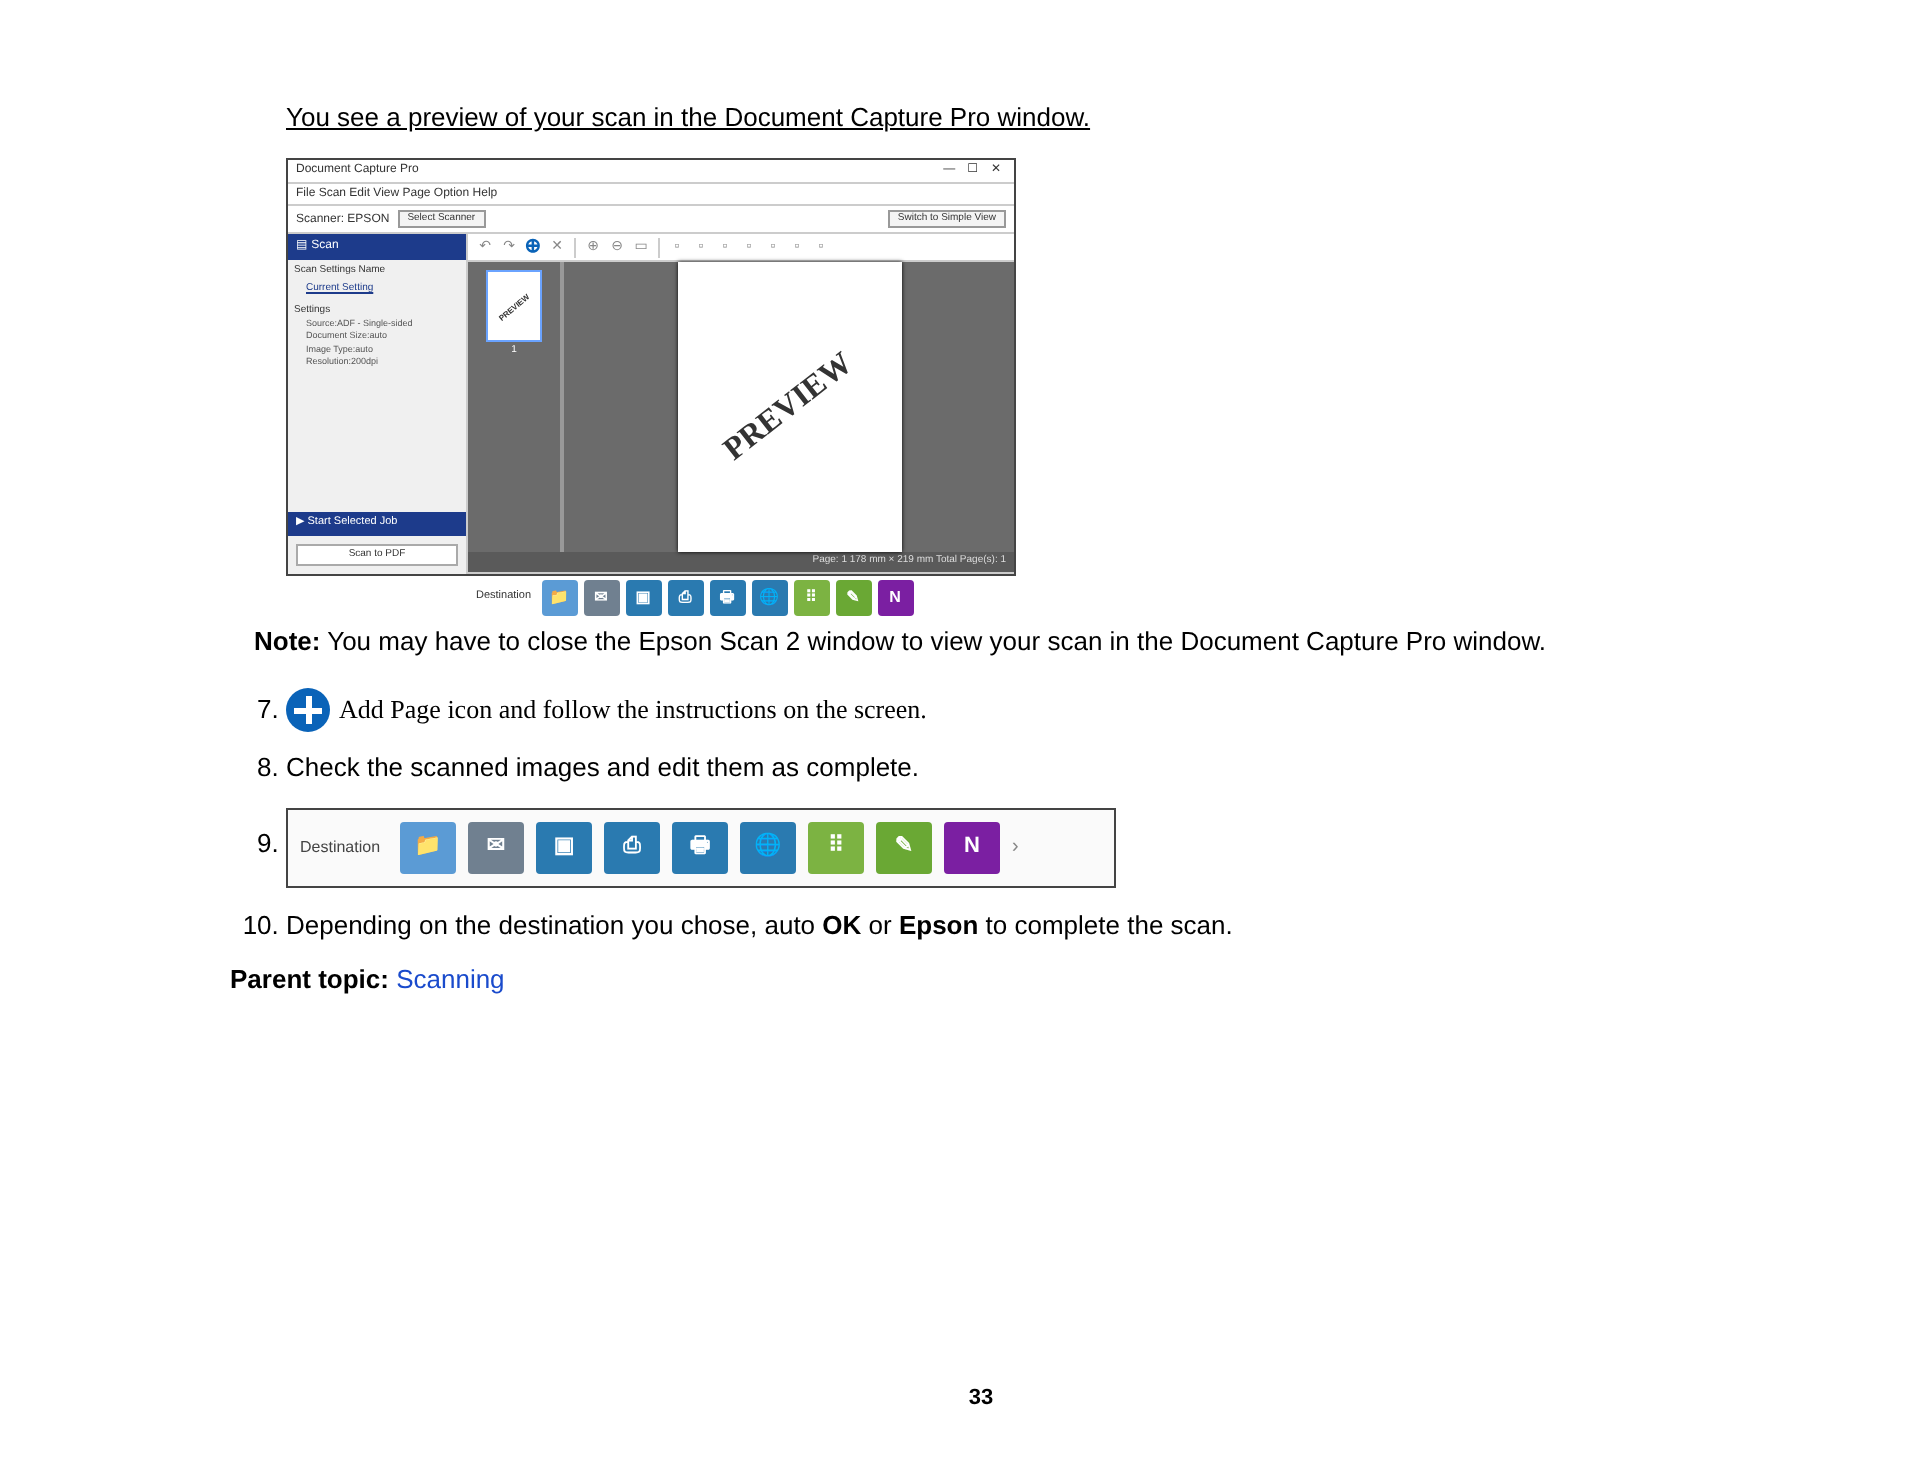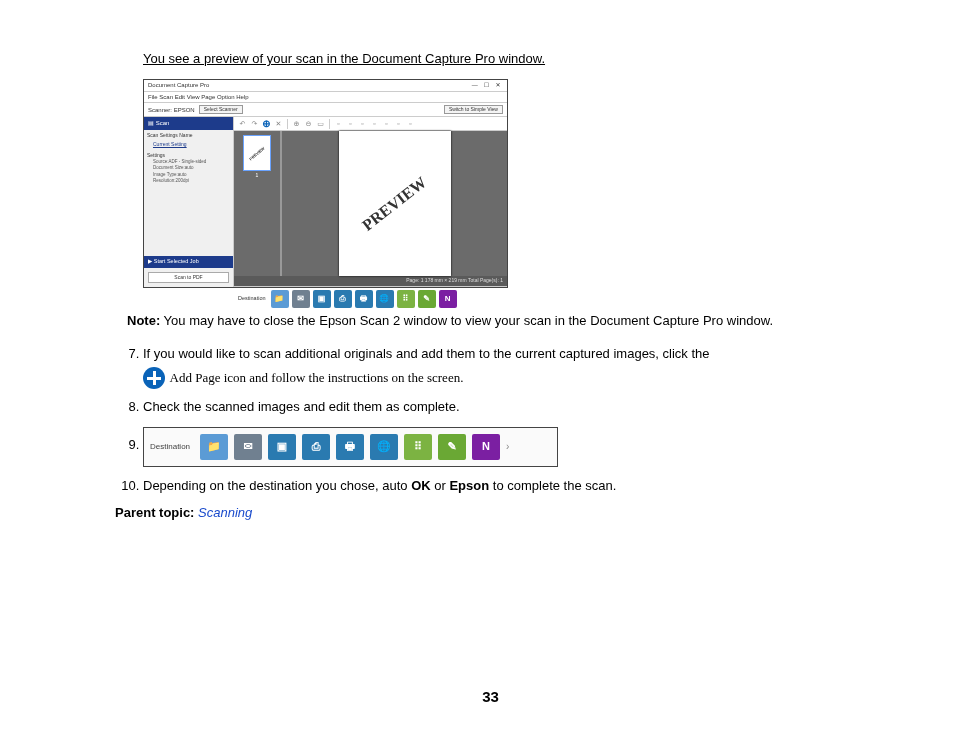--- a/index.html
+++ b/index.html
@@ -93,24 +93,24 @@
     width:28px; height:26px; border-radius:2px;
     display:flex; align-items:center; justify-content:center;
     font-size:11px; color:#fff; font-weight:bold;
   }
   .dicon2.folder{background:#5b9bd5;} .dicon2.mail{background:#708090;}
   .dicon2.cloud{background:#2a7ab0;} .dicon2.ftp{background:#2a7ab0;}
   .dicon2.print{background:#2a7ab0;} .dicon2.web{background:#2a7ab0;}
   .dicon2.sp{background:#7cb342;} .dicon2.ever{background:#6aa834;}
   .dicon2.onen{background:#7b1fa2;}
   .parent { margin-top: 8px; }
-  .parent a { color: #1a4bcc; text-decoration: none; font-style: italic; }
+  .parent a { color: #1a4bcc; text-decoration: none; }
   .pagenum {
     position:absolute; bottom:30px; left:0; right:0;
-    text-align:center; font-size:15px; font-weight:bold;margin-left:27px;
+    text-align:center; font-size:11px; font-weight:bold;margin-left:27px;
   }
   b { font-weight:bold; }
 </style>
 </head>
 <body>
 
 <p class="intro">You see a preview of your scan in the Document Capture Pro window.</p>
 
 <div class="shot-wrap">
   <div class="shot">
@@ -202,21 +202,20 @@
     </div>
   </div>
 </div>
 
 <p class="note">
   <b>Note:</b><span> You may have to close the Epson Scan 2 window to view your scan in the Document Capture Pro window.</span>
 </p>
 
 <ol class="steps" start="7">
   <li>
-    <span>If you would like to scan additional originals and add them to the current captured images, click the</span>
     <span class="addpage-line">
       <span class="addpage-ico"></span><span> Add Page icon and follow the instructions on the screen.</span>
     </span>
   </li>
   <li>Check the scanned images and edit them as complete.</li>
   <li>
     <div class="destshot">
       <span class="lab">Destination</span>
       <span class="dicon2 folder">📁</span>
       <span class="dicon2 mail">✉</span>

